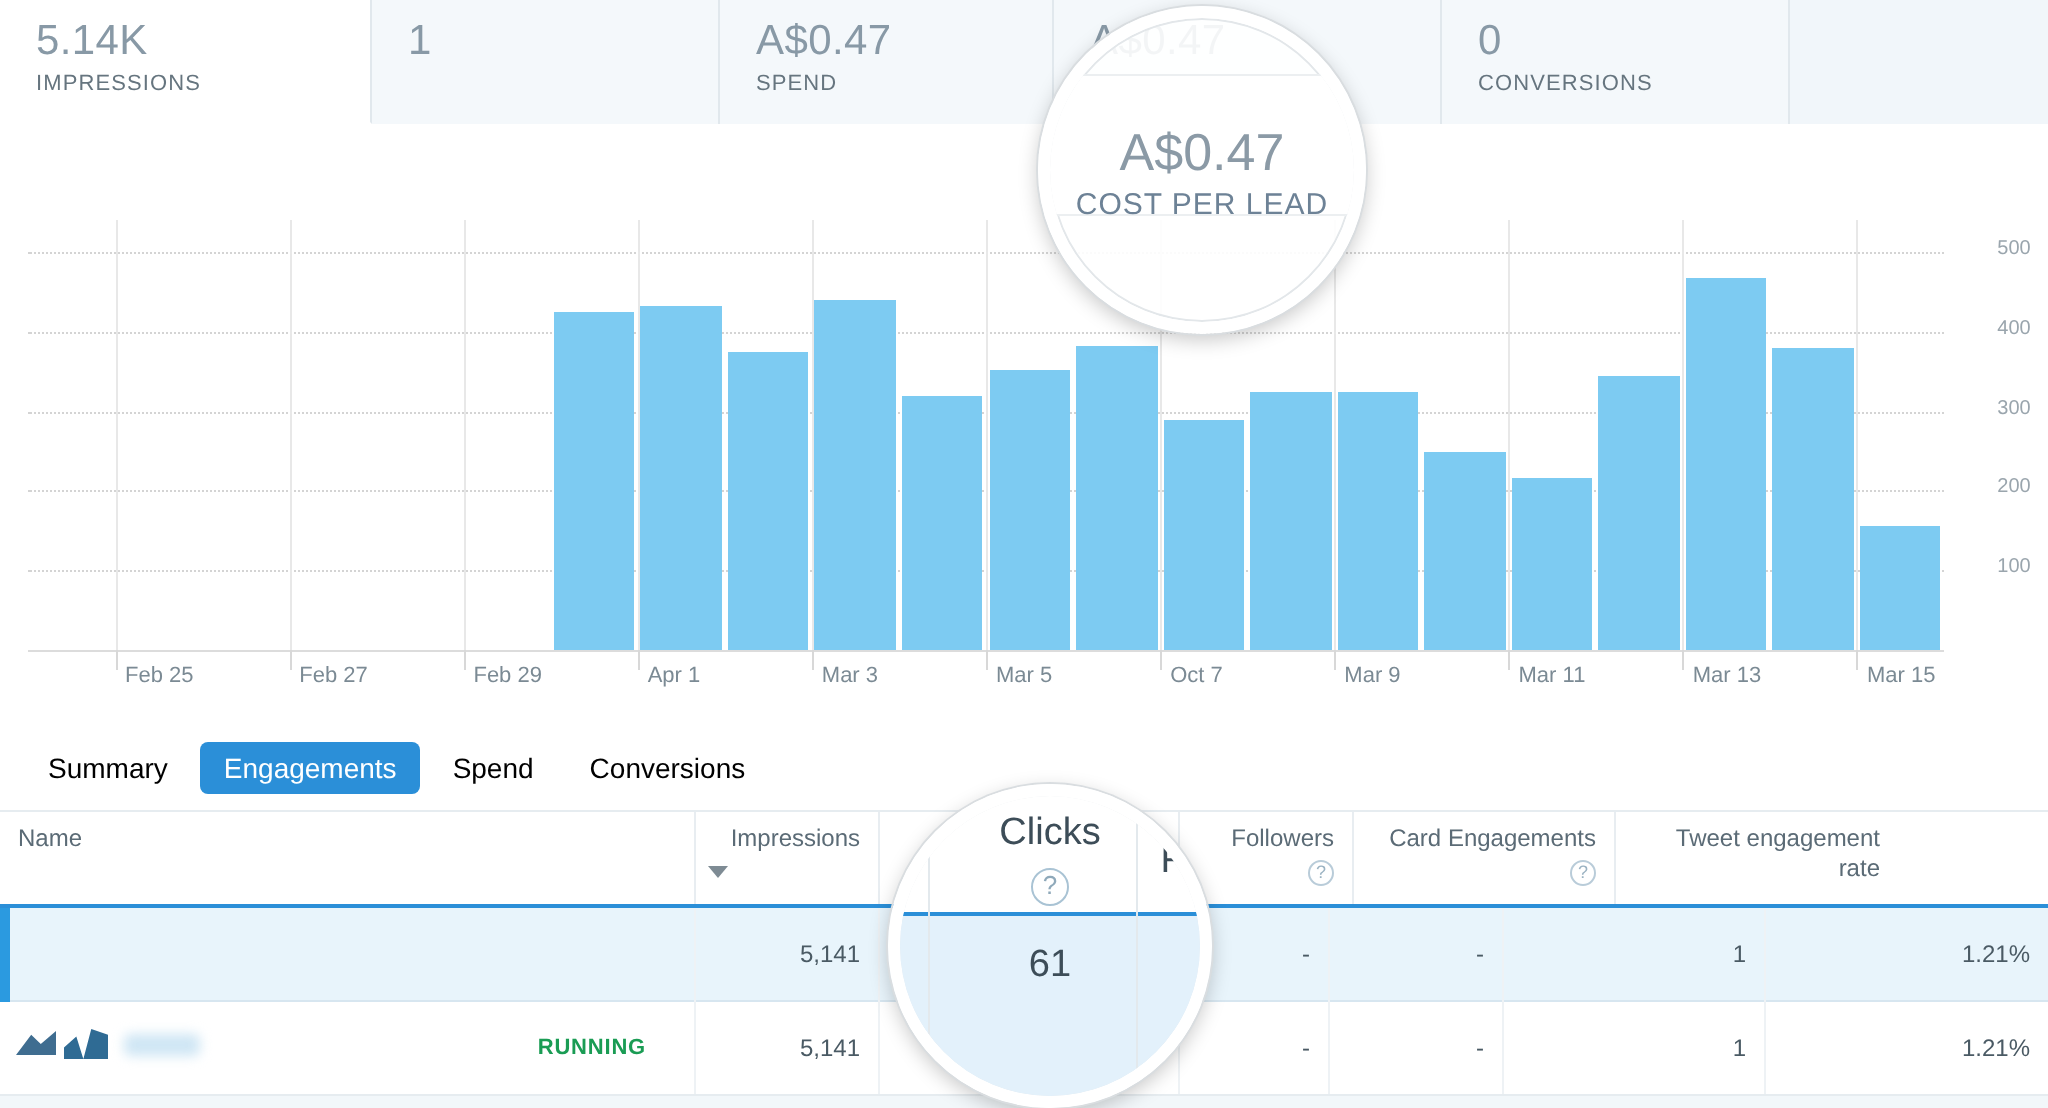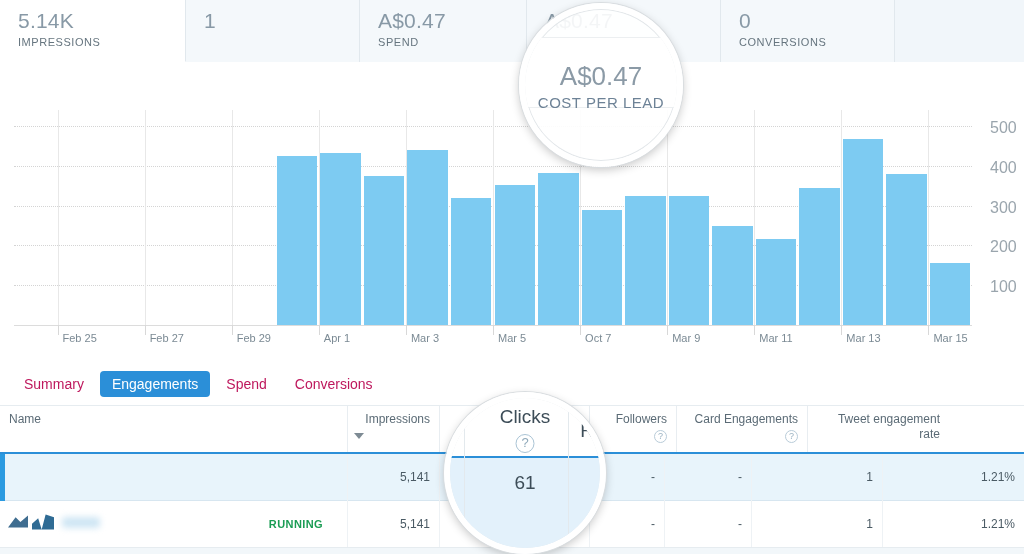--- a/index.html
+++ b/index.html
@@ -54,39 +54,39 @@
     border-left: 1px solid #e8e8e8;
   }
   .axis-base {
     position: absolute; left: 0; top: 215px; width: 958px; height: 0;
     border-top: 1px solid #dcdcdc;
   }
   .bar {
     position: absolute; bottom: 0; background: #7dcbf2;
   }
   .ylab {
-    position: absolute; right: 0; font-size: 16px; color: #9aa5ad;
-    text-align: left; width: 34px;
+    position: absolute; right: 0; font-size: 10px; color: #9aa5ad;
+    text-align: center; width: 34px;
   }
   .xlab {
     position: absolute; font-size: 11px; color: #7b8a94;
   }
   .xtick {
     position: absolute; top: 0; width: 0; height: 10px;
     border-left: 1px solid #d8d8d8;
   }
 
   
   .section-tabs {
     position: absolute; left: 0; top: 362px; width: 1024px; height: 44px;
     background: #ffffff; border-bottom: 1px solid #e6ecf0;
     display: flex; align-items: center; padding-left: 12px;
   }
   .stab {
-    font-size: 14px; color: #be185d; padding: 5px 12px; margin-right: 4px;
+    font-size: 14px; color: #000000; padding: 5px 12px; margin-right: 4px;
     border-radius: 4px; cursor: pointer; white-space: nowrap;
   }
   .stab.sel { background: #2b8fd8; color: #ffffff; }
 
   
   .tbl { position: absolute; left: 0; top: 406px; width: 1024px; }
   .thead {
     display: flex; height: 48px; background: #ffffff;
     border-bottom: 2px solid #2b8fd8;
   }

